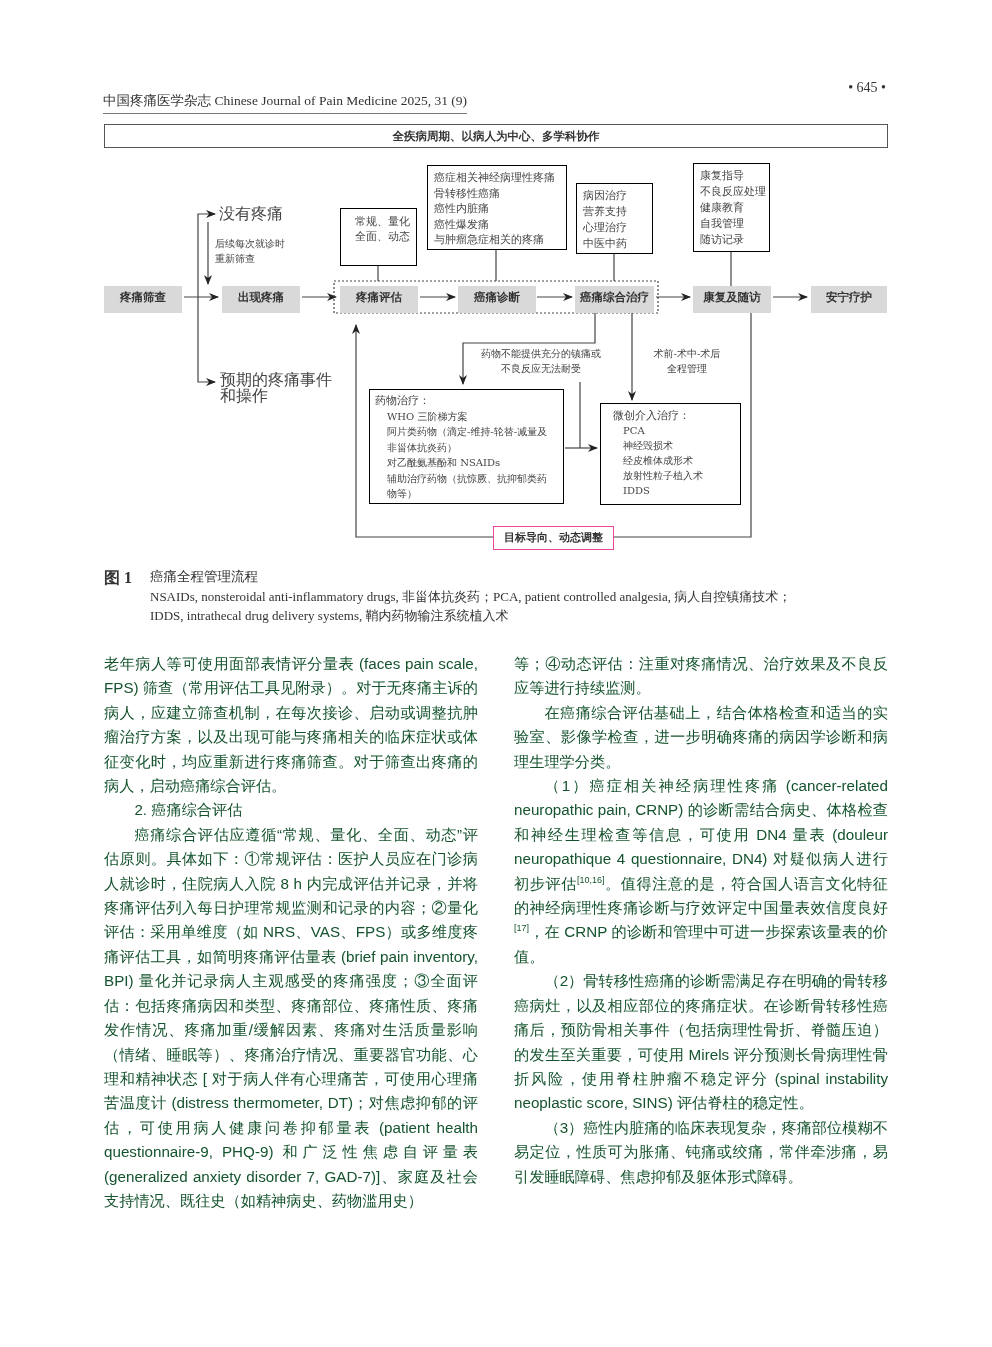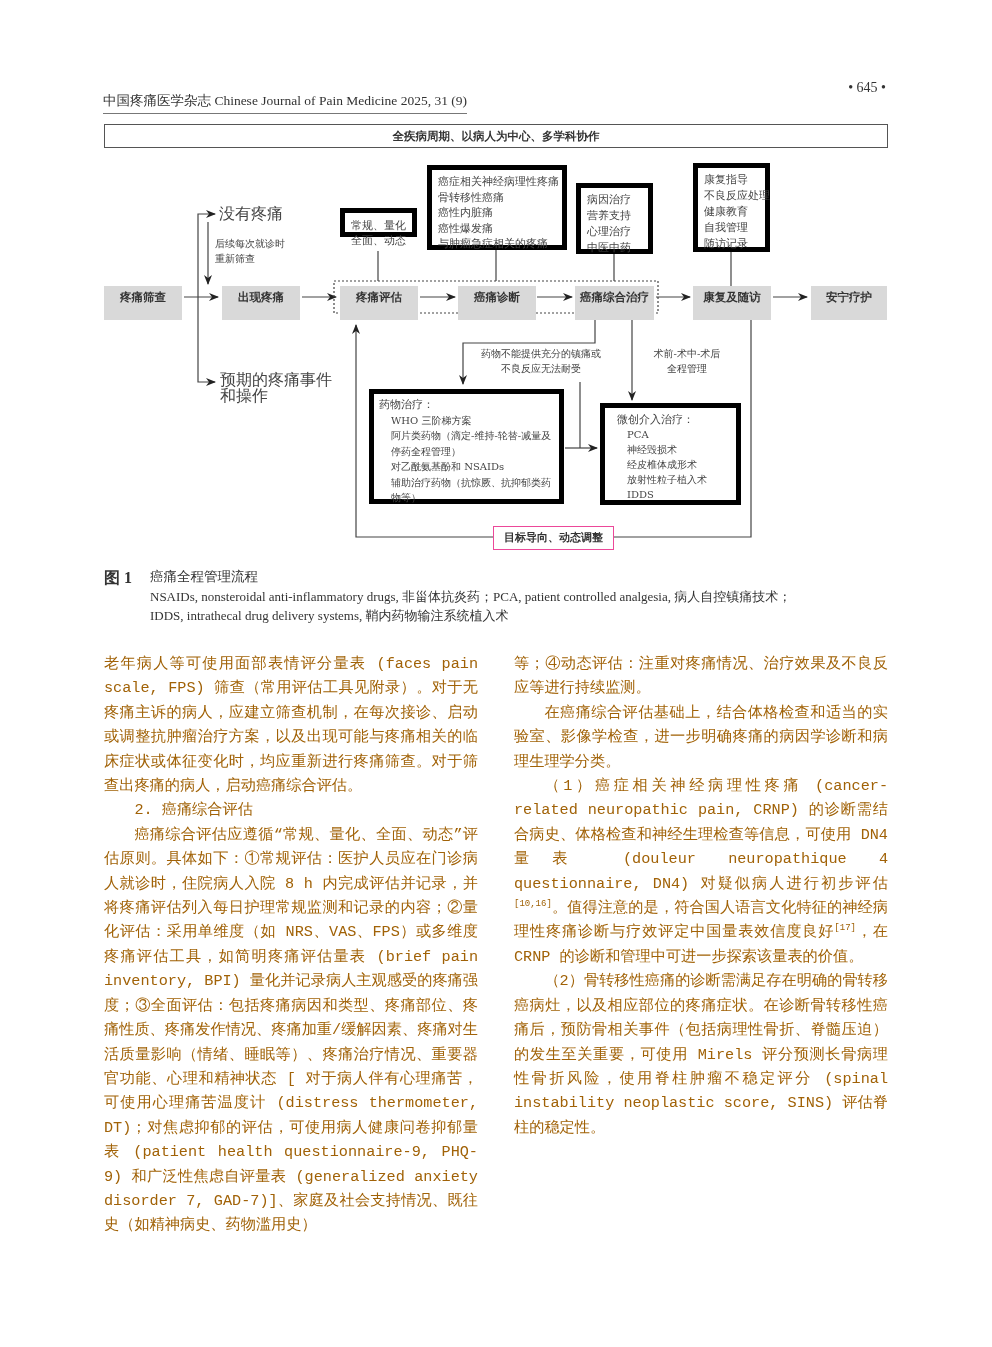--- a/index.html
+++ b/index.html
@@ -8,33 +8,33 @@
   .abs { position: absolute; }
   .running-head { left: 103px; top: 92px; font-size: 13.5px; color: #333;
                   font-family: "Liberation Serif", "DejaVu Serif", serif;
                   border-bottom: 1px solid #777; padding-bottom: 3px; white-space: nowrap; }
   .page-num { right: 106px; top: 80px; font-size: 14px; color: #333;
               font-family: "Liberation Serif", serif; }
   .banner { left: 104px; top: 124px; width: 782px; height: 22px; border: 1px solid #555;
             font-family: "DejaVu Sans", sans-serif; font-size: 11.5px; font-weight: bold;
             text-align: center; line-height: 22px; color: #333; }
   .gbox { background: #d9d9d9; font-family: "DejaVu Sans", sans-serif; font-weight: bold;
-          font-size: 11.5px; text-align: center; line-height: 22px; height: 34px; color: #333; }
-  .wbox { border: 5px solid #000000; background: #fff; font-size: 11px; color: #444;
+          font-size: 11.5px; text-align: center; line-height: 22px; height: 27px; color: #333; }
+  .wbox { border: 1px solid #000000; background: #fff; font-size: 11px; color: #444;
           line-height: 15px; padding: 4px 6px; box-sizing: border-box; }
   .wbox div { white-space: nowrap; }
   .note { font-size: 16px; color: #444; line-height: 16px; white-space: nowrap; }
   .note-sm { font-size: 10px; color: #444; line-height: 15px; white-space: nowrap; }
   svg.lines { position: absolute; left: 0; top: 0; }
   .caption { font-family: "Liberation Serif", "DejaVu Serif", serif; font-size: 13.5px; color: #333; }
   .cap-label { left: 104px; top: 568px; font-weight: bold; font-size: 16px; }
   .cap-title { left: 150px; top: 568px; }
   .cap-line { left: 150px; white-space: nowrap; font-size: 13px; }
-  .col { font-family: Liberation Mono, monospace; font-size: 15.2px;
-         line-height: 24.4px; color: #a16207; text-align: justify; }
+  .col { font-family: Liberation Sans, sans-serif; font-size: 15.2px;
+         line-height: 24.4px; color: #14532d; text-align: justify; }
   .col p { margin: 0; }
   .col .ind { text-indent: 2em; }
   .col-left { left: 104px; top: 652px; width: 374px; }
   .col-right { left: 514px; top: 652px; width: 374px; }
   sup { font-size: 9px; vertical-align: super; line-height: 0; }
 </style>
 </head>
 <body>
 
 <div class="abs running-head">中国疼痛医学杂志 Chinese Journal of Pain Medicine 2025, 31 (9)</div>
@@ -92,21 +92,21 @@
   <div class="abs note" style="left:219px;top:206px;">没有疼痛</div>
   <div class="abs note-sm" style="left:215px;top:236px;">
     <div>后续每次就诊时</div>
     <div>重新筛查</div>
   </div>
   <div class="abs note" style="left:220px;top:372px;">
     <div>预期的疼痛事件</div>
     <div>和操作</div>
   </div>
 
-  <div class="abs wbox" style="left:340px;top:208px;width:77px;height:29px;text-align:left;padding-top:5px;">
+  <div class="abs wbox" style="left:340px;top:208px;width:77px;height:58px;text-align:right;padding-top:5px;">
     <div>常规、量化</div>
     <div>全面、动态</div>
   </div>
   <div class="abs wbox" style="left:427px;top:165px;width:140px;height:85px;line-height:15.5px;">
     <div>癌症相关神经病理性疼痛</div>
     <div>骨转移性癌痛</div>
     <div>癌性内脏痛</div>
     <div>癌性爆发痛</div>
     <div>与肿瘤急症相关的疼痛</div>
   </div>
@@ -130,21 +130,21 @@
   </div>
   <div class="abs note-sm" style="left:641px;top:346px;text-align:center;width:92px;">
     <div>术前-术中-术后</div>
     <div>全程管理</div>
   </div>
 
   <div class="abs wbox" style="left:369px;top:389px;width:195px;height:115px;font-size:10px;line-height:15.5px;padding:3px 5px;">
     <div style="font-size:11px;">药物治疗：</div>
     <div style="padding-left:12px;">WHO 三阶梯方案</div>
     <div style="padding-left:12px;">阿片类药物（滴定-维持-轮替-减量及</div>
-    <div style="padding-left:12px;">停药全程管理）</div>
+    <div style="padding-left:12px;">非甾体抗炎药）</div>
     <div style="padding-left:12px;">对乙酰氨基酚和 NSAIDs</div>
     <div style="padding-left:12px;">辅助治疗药物（抗惊厥、抗抑郁类药</div>
     <div style="padding-left:12px;">物等）</div>
   </div>
 
   <div class="abs wbox" style="left:600px;top:403px;width:141px;height:102px;font-size:10px;line-height:15px;padding:4px 12px;">
     <div style="font-size:11px;">微创介入治疗：</div>
     <div style="padding-left:10px;">PCA</div>
     <div style="padding-left:10px;">神经毁损术</div>
     <div style="padding-left:10px;">经皮椎体成形术</div>
@@ -164,13 +164,14 @@
   <p>老年病人等可使用面部表情评分量表 (faces pain scale, FPS) 筛查（常用评估工具见附录）。对于无疼痛主诉的病人，应建立筛查机制，在每次接诊、启动或调整抗肿瘤治疗方案，以及出现可能与疼痛相关的临床症状或体征变化时，均应重新进行疼痛筛查。对于筛查出疼痛的病人，启动癌痛综合评估。</p>
   <p class="ind">2. 癌痛综合评估</p>
   <p class="ind">癌痛综合评估应遵循“常规、量化、全面、动态”评估原则。具体如下：①常规评估：医护人员应在门诊病人就诊时，住院病人入院 8 h 内完成评估并记录，并将疼痛评估列入每日护理常规监测和记录的内容；②量化评估：采用单维度（如 NRS、VAS、FPS）或多维度疼痛评估工具，如简明疼痛评估量表 (brief pain inventory, BPI) 量化并记录病人主观感受的疼痛强度；③全面评估：包括疼痛病因和类型、疼痛部位、疼痛性质、疼痛发作情况、疼痛加重/缓解因素、疼痛对生活质量影响（情绪、睡眠等）、疼痛治疗情况、重要器官功能、心理和精神状态 [ 对于病人伴有心理痛苦，可使用心理痛苦温度计 (distress thermometer, DT)；对焦虑抑郁的评估，可使用病人健康问卷抑郁量表 (patient health questionnaire-9, PHQ-9) 和广泛性焦虑自评量表 (generalized anxiety disorder 7, GAD-7)]、家庭及社会支持情况、既往史（如精神病史、药物滥用史）</p>
 </div>
 
 <div class="abs col col-right">
   <p>等；④动态评估：注重对疼痛情况、治疗效果及不良反应等进行持续监测。</p>
   <p class="ind">在癌痛综合评估基础上，结合体格检查和适当的实验室、影像学检查，进一步明确疼痛的病因学诊断和病理生理学分类。</p>
   <p class="ind"><span>（1）癌症相关神经病理性疼痛 (cancer-related neuropathic pain, CRNP) 的诊断需结合病史、体格检查和神经生理检查等信息，可使用 DN4 量表 (douleur neuropathique 4 questionnaire, DN4) 对疑似病人进行初步评估</span><sup>[10,16]</sup><span>。值得注意的是，符合国人语言文化特征的神经病理性疼痛诊断与疗效评定中国量表效信度良好</span><sup>[17]</sup><span>，在 CRNP 的诊断和管理中可进一步探索该量表的价值。</span></p>
   <p class="ind">（2）骨转移性癌痛的诊断需满足存在明确的骨转移癌病灶，以及相应部位的疼痛症状。在诊断骨转移性癌痛后，预防骨相关事件（包括病理性骨折、脊髓压迫）的发生至关重要，可使用 Mirels 评分预测长骨病理性骨折风险，使用脊柱肿瘤不稳定评分 (spinal instability neoplastic score, SINS) 评估脊柱的稳定性。</p>
+  <p class="ind">（3）癌性内脏痛的临床表现复杂，疼痛部位模糊不易定位，性质可为胀痛、钝痛或绞痛，常伴牵涉痛，易引发睡眠障碍、焦虑抑郁及躯体形式障碍。</p>
 </div>
 
 </body></html>

